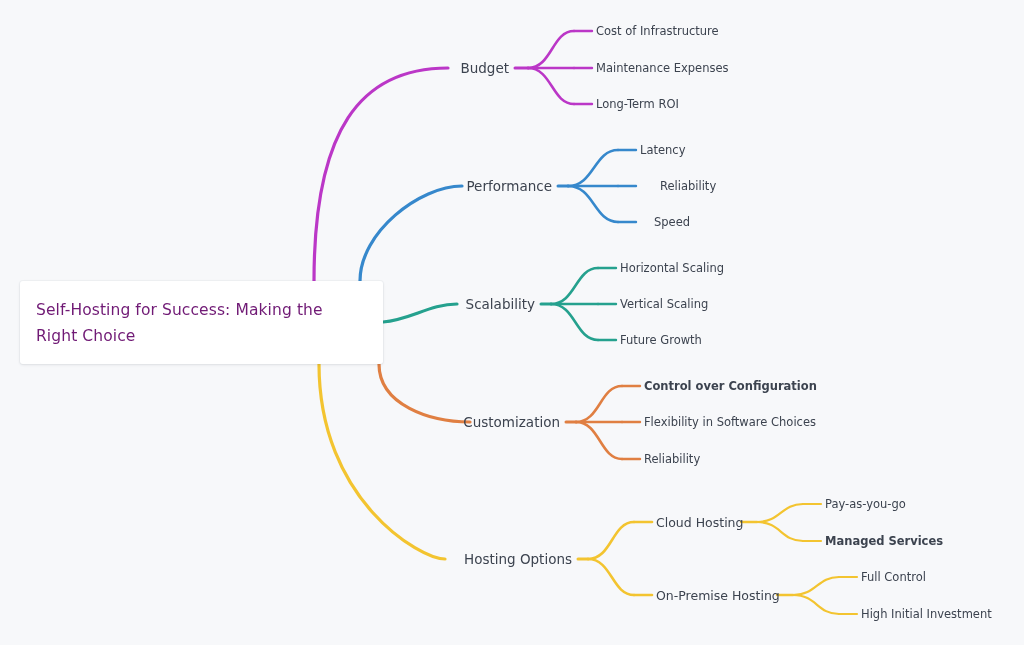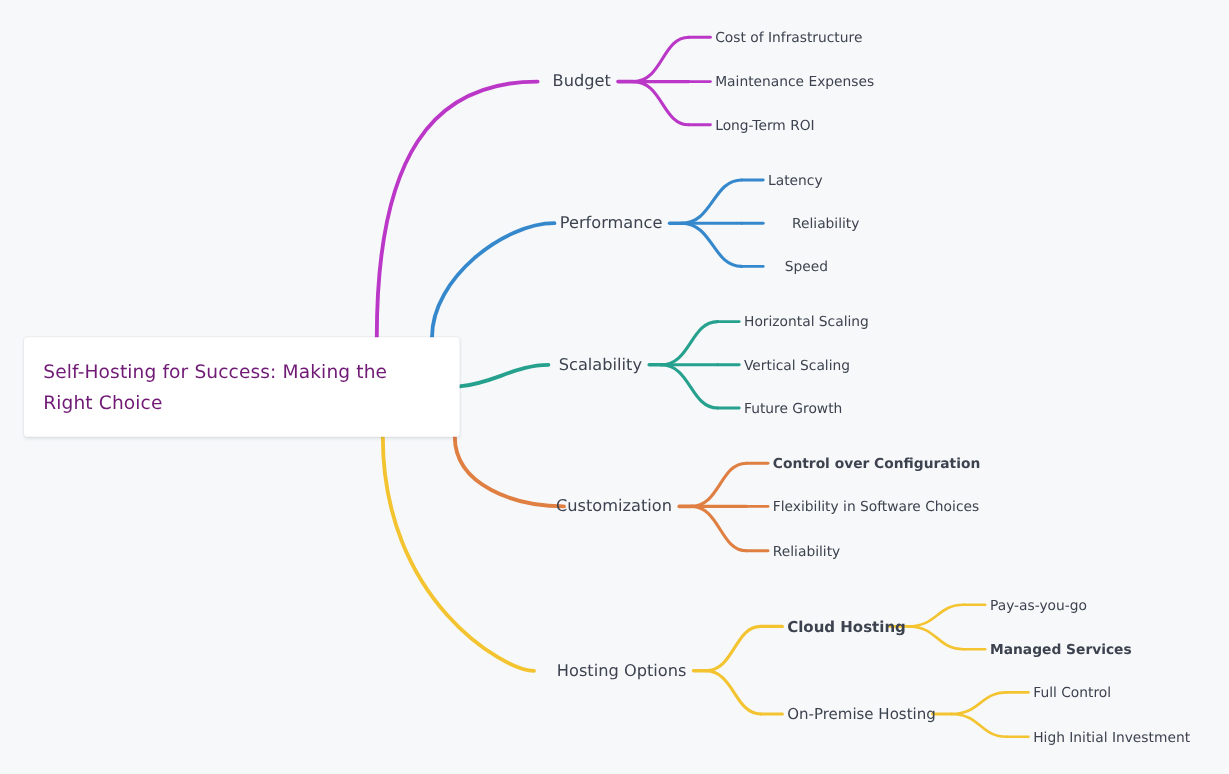--- a/index.html
+++ b/index.html
@@ -148,21 +148,21 @@
       <div class="node-label leaf" style="left: 640px; top: 222px; margin-left: 14px;">Speed</div>
       <div class="node-label branch anchor-end" style="left: 535px; top: 304px;">Scalability</div>
       <div class="node-label leaf" style="left: 620px; top: 268px;">Horizontal Scaling</div>
       <div class="node-label leaf" style="left: 620px; top: 304px;">Vertical Scaling</div>
       <div class="node-label leaf" style="left: 620px; top: 340px;">Future Growth</div>
       <div class="node-label branch anchor-end" style="left: 560px; top: 422px;">Customization</div>
       <div class="node-label leaf" style="left: 644px; top: 386px; font-weight: bold;">Control over Configuration</div>
       <div class="node-label leaf" style="left: 644px; top: 422px;">Flexibility in Software Choices</div>
       <div class="node-label leaf" style="left: 644px; top: 459px;">Reliability</div>
       <div class="node-label branch anchor-end" style="left: 572px; top: 559px;">Hosting Options</div>
-      <div class="node-label sub" style="left: 656px; top: 522px; font-weight: bold;">Cloud Hosting</div>
+      <div class="node-label sub" style="left: 656px; top: 522px;">Cloud Hosting</div>
       <div class="node-label leaf" style="left: 825px; top: 504px;">Pay-as-you-go</div>
       <div class="node-label leaf" style="left: 825px; top: 541px; font-weight: bold;">Managed Services</div>
       <div class="node-label sub" style="left: 656px; top: 595px;">On-Premise Hosting</div>
       <div class="node-label leaf" style="left: 861px; top: 577px;">Full Control</div>
       <div class="node-label leaf" style="left: 861px; top: 614px;">High Initial Investment</div>
     </div>
 
 </div>
 
 </body></html>

